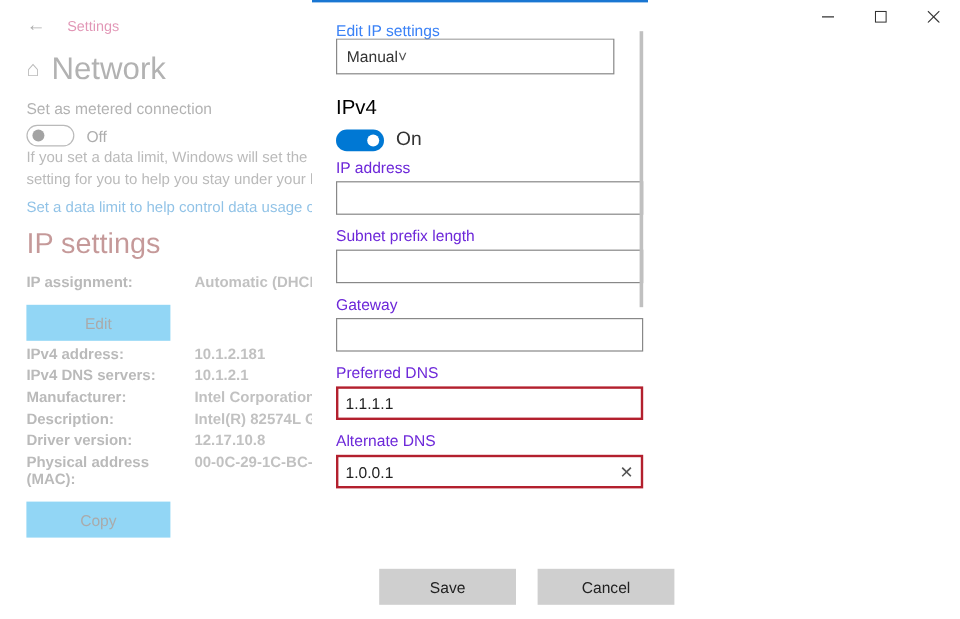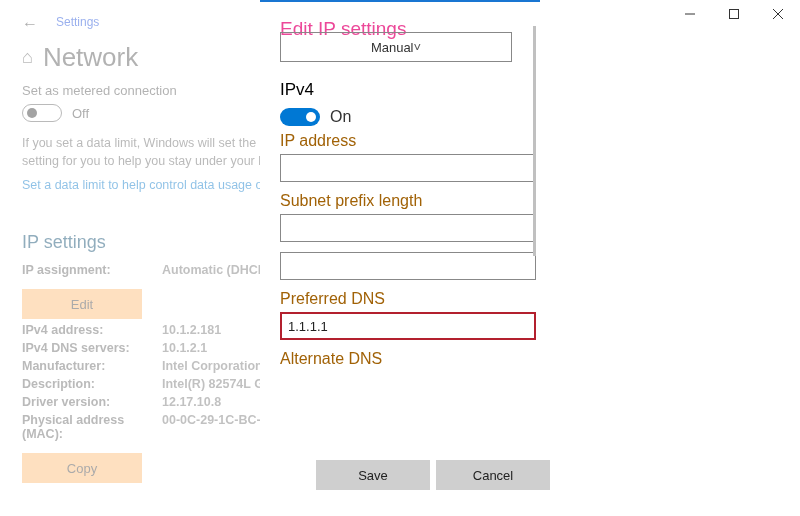--- a/index.html
+++ b/index.html
@@ -9,52 +9,52 @@
 
   
   .titlebar { position:absolute; top:0; right:0; height:28px; display:flex; align-items:center; z-index:20; }
   .titlebar .btn { width:44px; height:28px; display:flex; align-items:center; justify-content:center; font-size:12px; color:#333; cursor:default; }
   .titlebar svg { display:block; }
 
   
   .bg { position:absolute; inset:0; padding:8px 22px 0 22px; font-size:13px; color:#4a4a4a; }
   .bg .topbar { height:28px; display:flex; align-items:center; gap:18px; }
   .bg .back { font-size:16px; }
-  .bg .toplabel { font-size:12px; color:#1d4ed8; }
+  .bg .toplabel { font-size:12px; color:#be185d; }
   .bg h1 { font-size:26px; font-weight:400; color:#555; margin:6px 0 10px 0; display:flex; align-items:center; gap:10px; }
   .bg h1 .home { font-size:18px; color:#666; }
   .bg .sub { font-size:13px; color:#555; margin-bottom:6px; }
-  .toggle { display:flex; align-items:center; gap:10px; margin-bottom:12px; }
+  .toggle { display:flex; align-items:center; gap:10px; margin-bottom:0; }
   .toggle .track { width:40px; height:18px; border:1px solid #666; border-radius:10px; position:relative; }
   .toggle .knob { width:10px; height:10px; border-radius:50%; background:#333; position:absolute; top:3px; left:4px; }
   .bg .para { font-size:12.5px; color:#666; line-height:1.45; max-width:350px; margin-bottom:8px; }
   .bg .link { color:#0b79c9; font-size:12.5px; cursor:pointer; }
-  .bg h2 { font-size:18px; font-weight:400; color:#0c4a6e; margin:40px 0 10px 0; }
+  .bg h2 { font-size:24px; font-weight:400; color:#7f1d1d; margin:10px 0 10px 0; }
   .kv { display:flex; font-size:12.5px; color:#666; margin:4px 0;font-weight:bold; }
   .kv .k { width:140px; }
   .kv .v { color:#777; }
-  .bg .flatbtn { background:#fdba74; border:none; width:120px; height:30px; font-size:13px; color:#444; margin-top:8px; }
+  .bg .flatbtn { background:#0ea5e9; border:none; width:120px; height:30px; font-size:13px; color:#444; margin-top:8px; }
 
   
   .modal { position:absolute; top:0; left:260px; width:280px; height:516px; background:#fff; z-index:10; border-top:2px solid #1976d2; padding:16px 0 0 20px; }
-  .modal h1 { font-size:19px; font-weight:400; margin:0 0 14px 0; color:#ec4899; }
+  .modal h1 { font-size:13px; font-weight:400; margin:0 0 14px 0; color:#3b82f6; }
   .scroll { position:absolute; top:30px; left:20px; right:0; bottom:54px; overflow:hidden; padding-right:18px; }
   .scrollbar { position:absolute; right:4px; top:24px; width:3px; height:230px; background:#c0c0c0; }
-  .select { width:232px; height:30px; border:1px solid #888; padding:0 8px; display:flex; align-items:center; justify-content:center; font-size:13px; color:#333; }
+  .select { width:232px; height:30px; border:1px solid #888; padding:0 8px; display:flex; align-items:center; justify-content:flex-start; font-size:13px; color:#333; }
   .select .chev { color:#555; }
   .modal h2 { font-size:17px; font-weight:400; margin:18px 0 8px 0; color:#000000; }
   .onrow { display:flex; align-items:center; gap:10px; margin-bottom:0; }
   .ontoggle { width:40px; height:18px; background:#0078d4; border-radius:10px; position:relative; }
   .ontoggle .k { width:10px; height:10px; background:#fff; border-radius:50%; position:absolute; top:4px; right:4px; }
-  .lbl { font-size:16px; color:#a16207; margin:6px 0 4px 0; }
+  .lbl { font-size:13px; color:#6d28d9; margin:6px 0 4px 0; }
   .tin { width:256px; height:28px; border:1px solid #888; padding:0 6px; font-size:13px; color:#222; display:flex; align-items:center; justify-content:space-between; }
   .tin.red { border:2px solid #b3202e; }
   .tin .clr { color:#555; font-size:14px; cursor:pointer; }
   .group { margin-bottom:10px; }
-  .actions { position:absolute; bottom:26px; left:20px; display:flex; gap:6px;padding-left:36px; }
+  .actions { position:absolute; bottom:12px; left:20px; display:flex; gap:18px;padding-left:36px; }
   .actions button { width:114px; height:30px; background:#cfcfcf; border:none; font-size:13px; color:#222; }
 </style>
 </head>
 <body>
 
 <div class="titlebar">
   <div class="btn">
       <svg width="10" height="10">
         <line x1="0" y1="5" x2="10" y2="5" stroke="#333"></line>
       </svg>
@@ -150,32 +150,37 @@
           <span></span>
         </div>
     </div>
     <div class="group">
       <div class="lbl">Subnet prefix length</div>
       <div class="tin">
           <span></span>
         </div>
     </div>
     <div class="group">
+      <div class="lbl">Gateway</div>
       <div class="tin">
           <span></span>
         </div>
     </div>
     <div class="group">
       <div class="lbl">Preferred DNS</div>
       <div class="tin red">
           <span>1.1.1.1</span>
         </div>
     </div>
     <div class="group">
       <div class="lbl">Alternate DNS</div>
+      <div class="tin red">
+        <span>1.0.0.1</span>
+        <span class="clr">✕</span>
+      </div>
     </div>
   </div>
   <div class="scrollbar"></div>
 
   <div class="actions">
     <button>Save</button>
     <button>Cancel</button>
   </div>
 </div>
 

